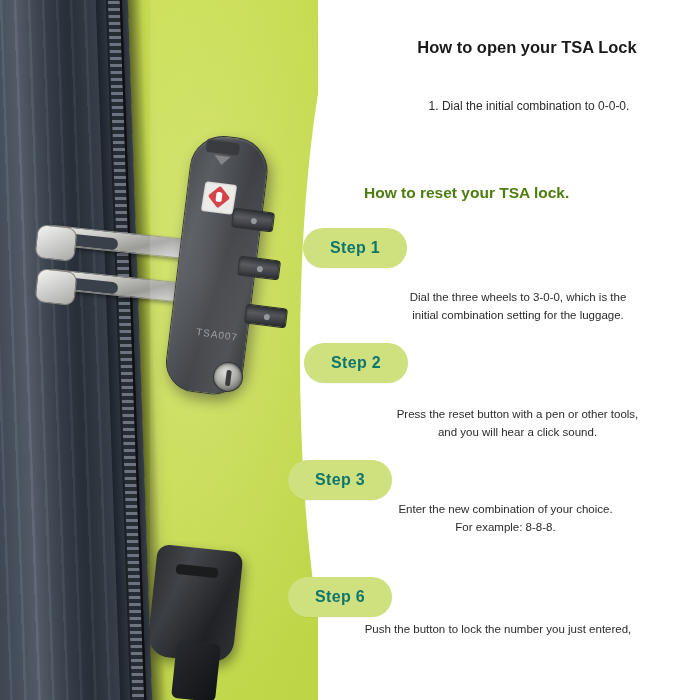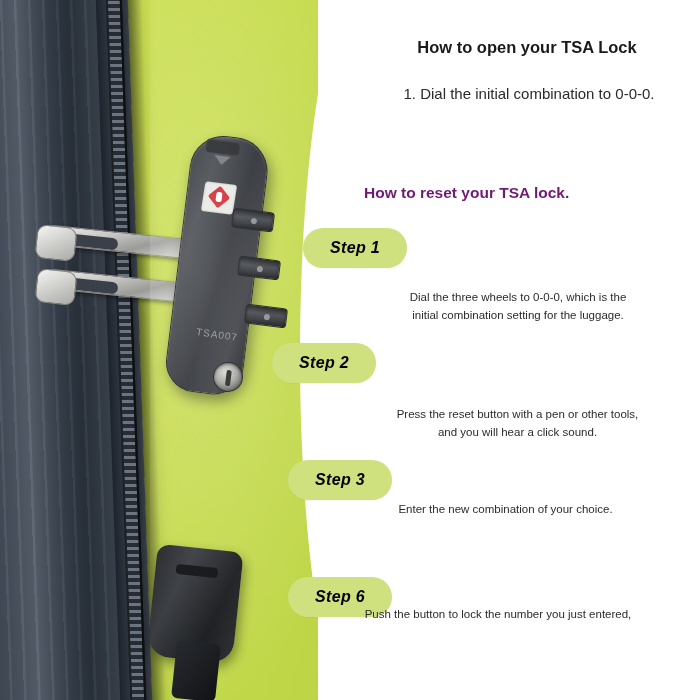--- a/index.html
+++ b/index.html
@@ -287,73 +287,72 @@
     width: 330px;
     font-size: 16.5px;
     font-weight: bold;
     color: #1a1a1a;
     line-height: 1.35;
   }
 
   .open-steps {
     position: absolute;
     left: 20px;
-    top: 81px;
+    top: 96px;
     width: 330px;
-    font-size: 15px;
+    font-size: 12px;
     color: #2a2a2a;
     line-height: 1.72;
   }
 
   .subtitle {
     position: absolute;
     left: 20px;
     top: 184px;
     width: 330px;
     font-size: 15.5px;
     font-weight: bold;
-    color: #701a75;
+    color: #4d7c0f;
   }
 
   
   .step-pill {
     position: absolute;
     height: 40px;
     background: #cfe07f;
     border-radius: 20px;
-    color: #000000;
+    color: #0f766e;
     font-size: 16px;
     font-weight: bold;
     display: flex;
     align-items: center;
     justify-content: center;
     letter-spacing: .3px;
     box-shadow: 0 1px 0 rgba(0,0,0,0.03);
-    font-style: italic;
   }
 
   .step-text {
     position: absolute;
     font-size: 11.5px;
     color: #2b2b2b;
     line-height: 1.6;
   }
 
   
   #pill1 { left: 303px; top: 228px; width: 104px; }
   #txt1  { left: 348px; top: 288px; width: 340px; }
 
-  #pill2 { left: 272px; top: 343px; width: 104px; }
+  #pill2 { left: 304px; top: 343px; width: 104px; }
   #txt2  { left: 340px; top: 405px; width: 355px; }
 
   #pill3 { left: 288px; top: 460px; width: 104px; }
   #txt3  { left: 328px; top: 500px; width: 355px; }
 
   #pill4 { left: 288px; top: 577px; width: 104px; }
-  #txt4  { left: 312px; top: 605px; width: 372px; }
+  #txt4  { left: 312px; top: 620px; width: 372px; }
 
   .nowrap-line { display: block; text-align: center; }
 </style>
 </head>
 <body>
 
 <div id="page">
 
   <div class="photo">
     <div class="green-bg"></div>
@@ -401,33 +400,34 @@
 
     <div class="open-steps">
       <span class="nowrap-line">1. Dial the initial combination to 0-0-0.</span>
     </div>
 
     <div class="subtitle">How to reset your TSA lock.</div>
   </div>
 
   <div class="step-pill" id="pill1">Step 1</div>
   <div class="step-text" id="txt1">
-    <span class="nowrap-line">Dial the three wheels to 0-0-0, which is the</span>
+    <span class="nowrap-line">Dial the three wheels to 3-0-0, which is the</span>
     <span class="nowrap-line">initial combination setting for the luggage.</span>
   </div>
 
   <div class="step-pill" id="pill2">Step 2</div>
   <div class="step-text" id="txt2">
     <span class="nowrap-line">Press the reset button with a pen or other tools,</span>
     <span class="nowrap-line">and you will hear a click sound.</span>
   </div>
 
   <div class="step-pill" id="pill3">Step 3</div>
   <div class="step-text" id="txt3">
     <span class="nowrap-line">Enter the new combination of your choice.</span>
+    <span class="nowrap-line">For example: 8-8-8.</span>
   </div>
 
   <div class="step-pill" id="pill4">Step 6</div>
   <div class="step-text" id="txt4">
     <span class="nowrap-line">Push the button to lock the number you just entered,</span>
   </div>
 
 </div>
 
 </body></html>

